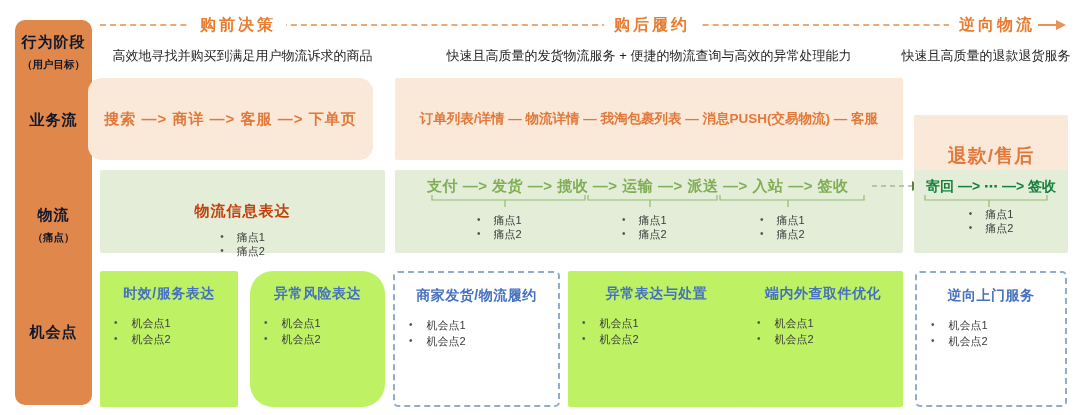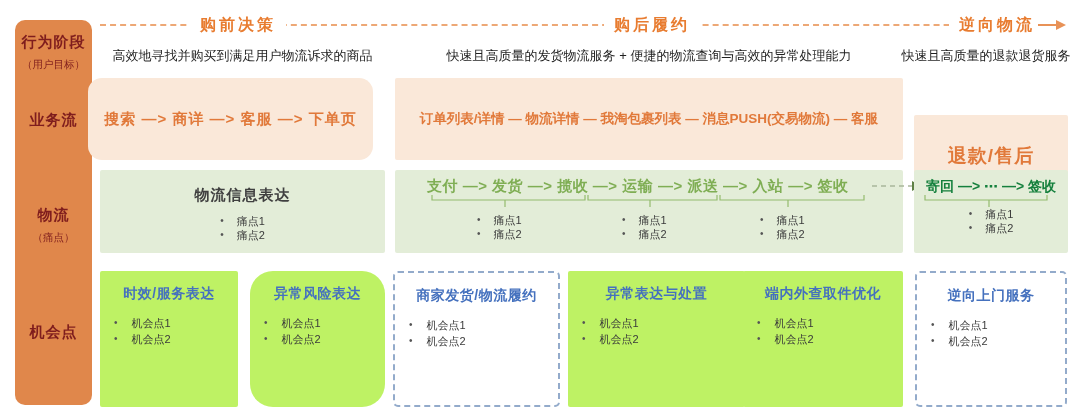--- a/index.html
+++ b/index.html
@@ -1,24 +1,24 @@
 <!DOCTYPE html>
 <html><head>
 <meta charset="utf-8">
 <style>
   html,body { margin:0; padding:0; background:#fff; }
   body { font-family:"Liberation Sans","DejaVu Sans",sans-serif; }
   .canvas { position:relative; width:1080px; height:415px; background:#fff; overflow:hidden; }
 
   
   .sidebar { position:absolute; left:15px; top:20px; width:77px; height:385px;
-             background:#E0874B; border-radius:10px; color:#7f1d1d; text-align:center; }
+             background:#E0874B; border-radius:10px; color:#0f172a; text-align:center; }
   .sb-row { position:absolute; left:0; width:100%; }
   .sb-label { font-size:15px; font-weight:bold; letter-spacing:1px; line-height:18px; }
-  .sb-sub { font-size:10.5px; font-weight:400; margin-top:7px; letter-spacing:0; }
+  .sb-sub { font-size:10.5px; font-weight:700; margin-top:7px; letter-spacing:0; }
   .sb-r1 { top:13px; } .sb-r2 { top:91px; } .sb-r3 { top:186px; } .sb-r4 { top:303px; }
 
   
   .phase-line { position:absolute; left:100px; top:24px; width:940px; height:0;
                 border-top:2px dashed #EDA876; }
   .phase-title { position:absolute; top:15px; transform:translateX(-50%);
                  background:#fff; padding:0 10px; font-size:16px; font-weight:bold;
                  letter-spacing:3px; color:#E87C30; white-space:nowrap; line-height:20px; }
   .pt-a { left:238px; } .pt-b { left:652px; } .pt-c { left:997px; }
   .phase-arrow { position:absolute; left:1038px; top:19px; }
@@ -36,21 +36,21 @@
               color:#E1793A; font-weight:bold; white-space:nowrap; }
   .flow-a { left:88px; width:285px; font-size:15px; letter-spacing:1px;border-radius:14px; }
   .flow-b { left:395px; width:508px; font-size:13.5px; }
   .flow-c { left:914px; width:154px; font-size:19px; letter-spacing:1px;margin-top:37px; }
 
   
   .green-box { position:absolute; top:170px; height:83px; background:#E3EDD8; border-radius:2px; }
   .green-a { left:100px; width:285px; text-align:center; }
   .green-b { left:395px; width:508px; }
   .green-c { left:914px; width:154px; text-align:center; }
-  .green-title { margin-top:16px; font-size:15px; font-weight:bold; color:#404040; letter-spacing:1px; }
+  .green-title { margin-top:32px; font-size:15px; font-weight:bold; color:#c2410c; letter-spacing:1px; }
   .green-steps { position:absolute; left:32px; top:7px; font-size:15px; font-weight:bold;
                  color:#7FAE54; letter-spacing:0.5px; white-space:nowrap; }
   .green-steps-c { margin-top:8px; font-size:14px; font-weight:bold; color:#15803d; white-space:nowrap; }
   .bracket-svg { position:absolute; left:0; top:0; pointer-events:none; }
 
   .bullets { display:inline-block; text-align:left; }
   .bullet-row { display:flex; gap:13px; font-size:11px; line-height:14px; color:#3A3A3A; }
   .dot { font-size:10px; color:#555; }
   .g-bullets { margin-top:9px; }
   .gb-group { position:absolute; top:43px; }

